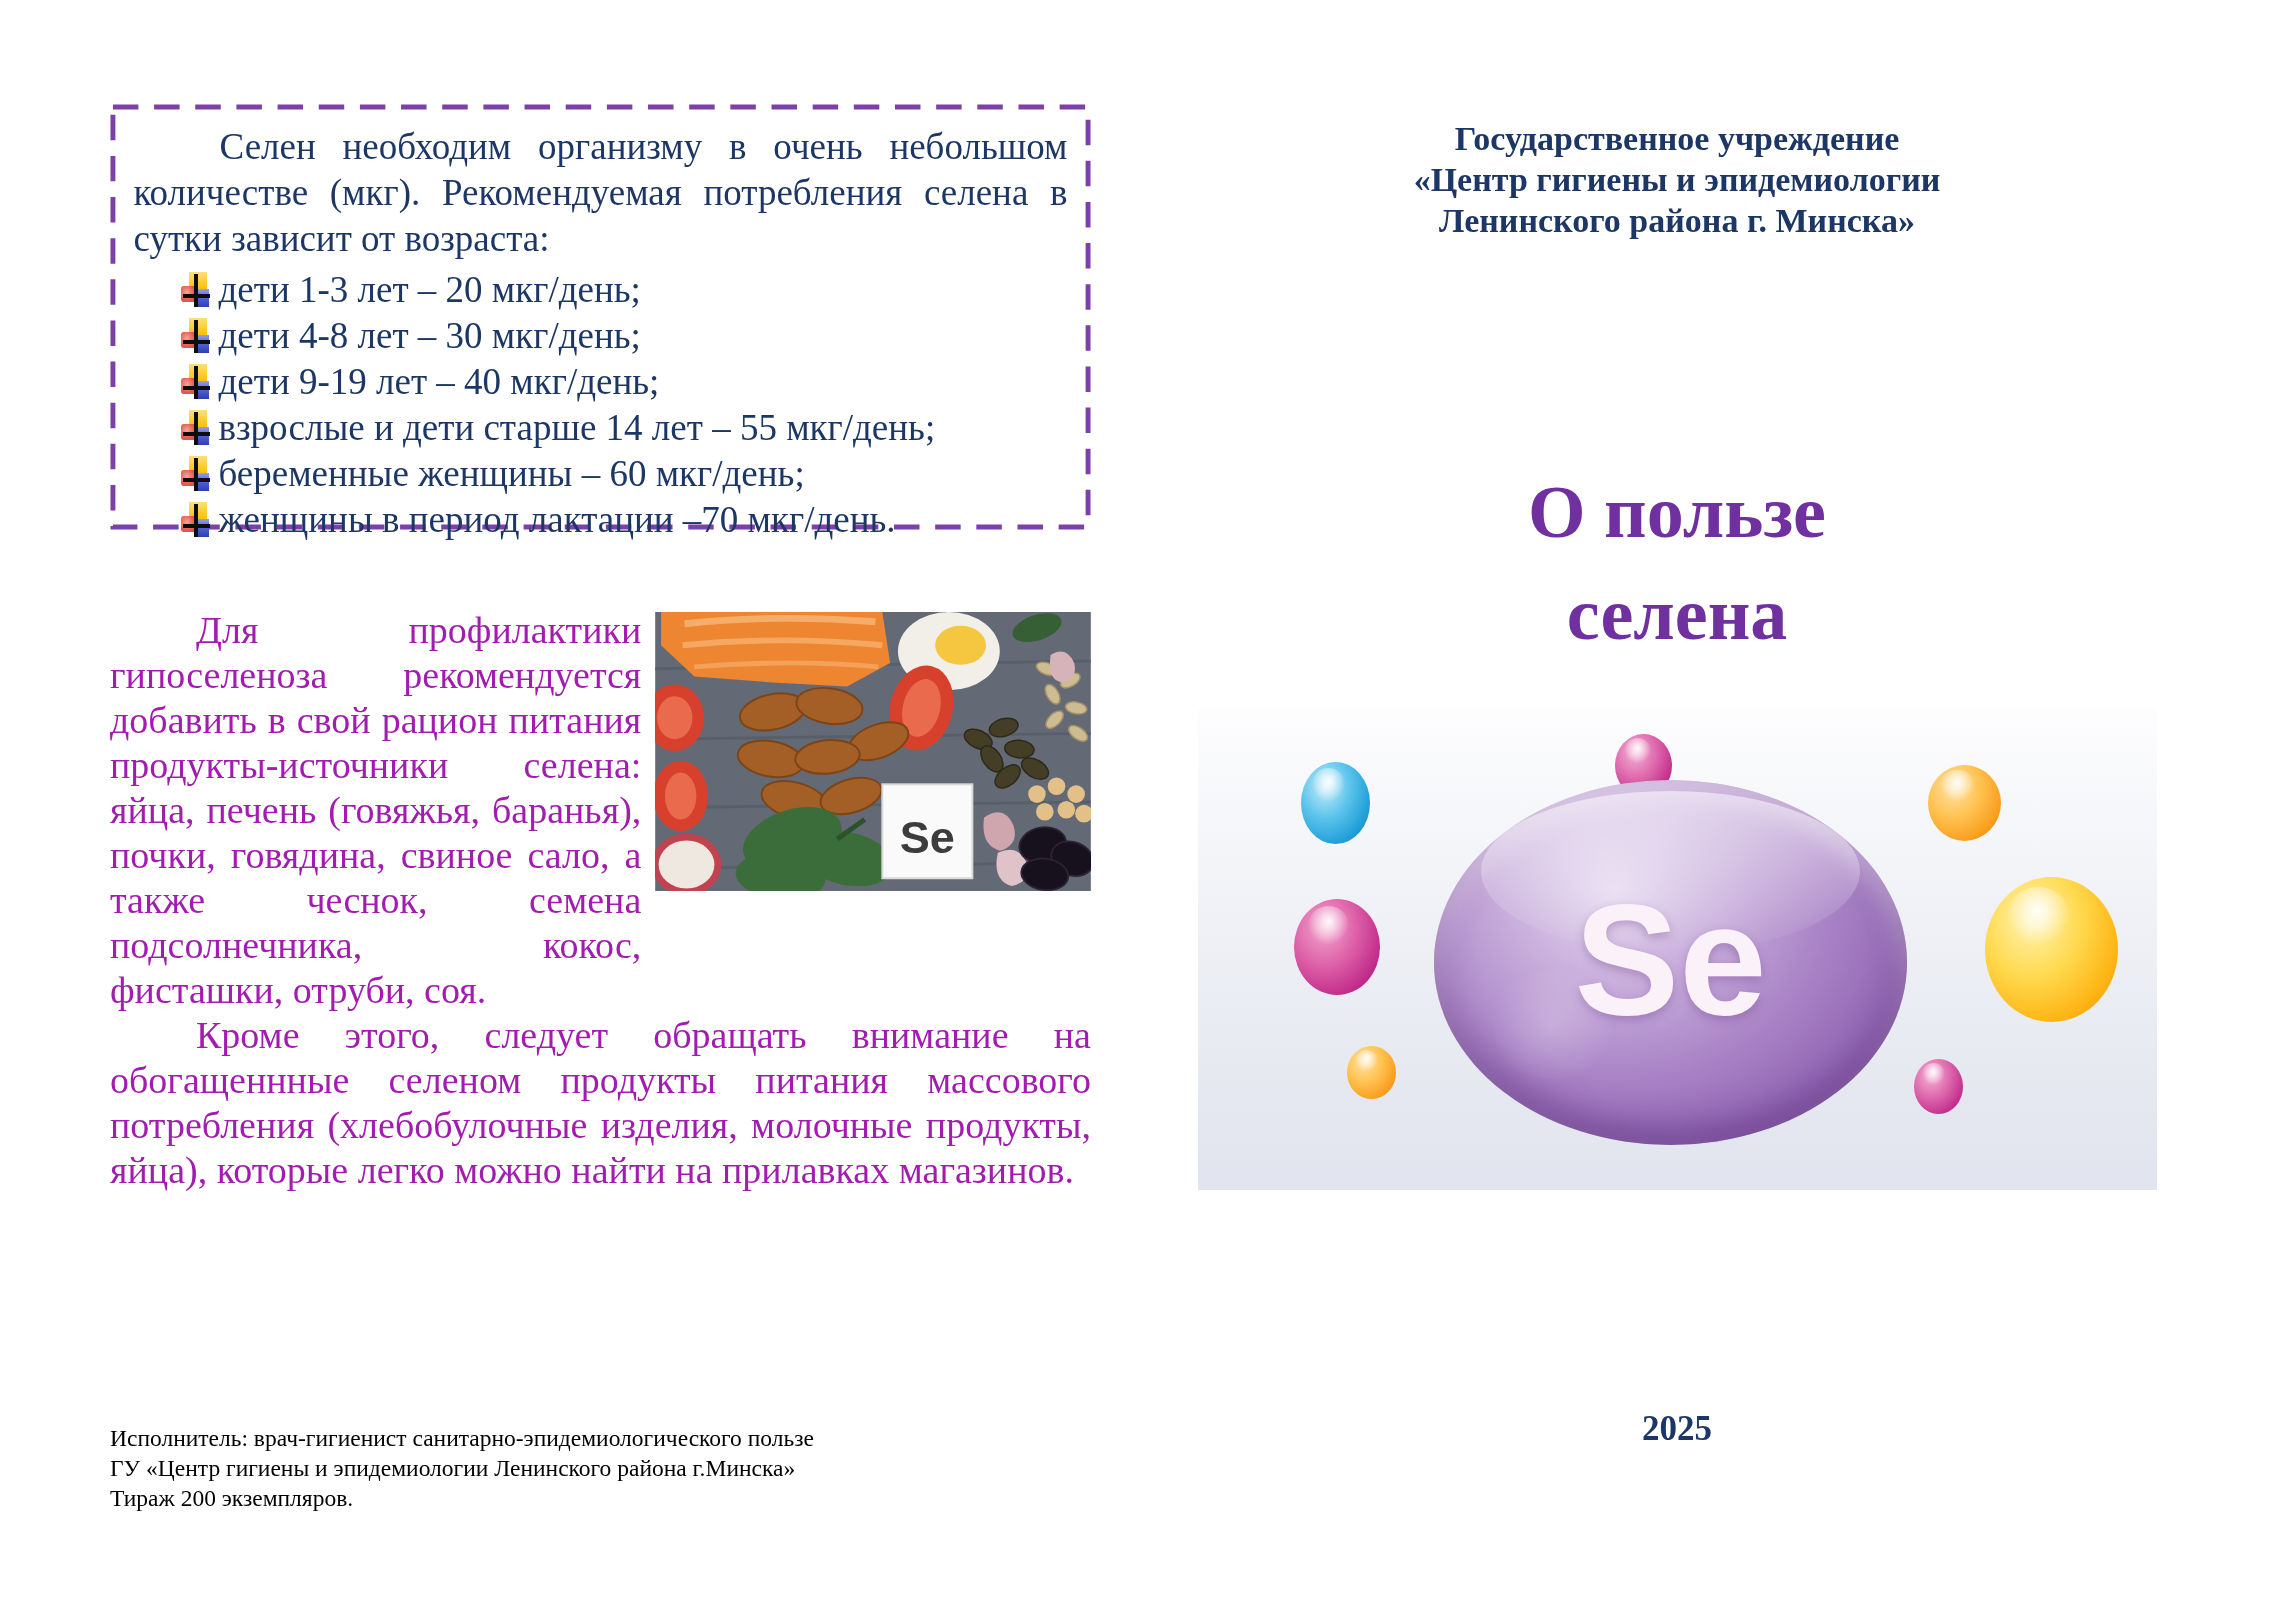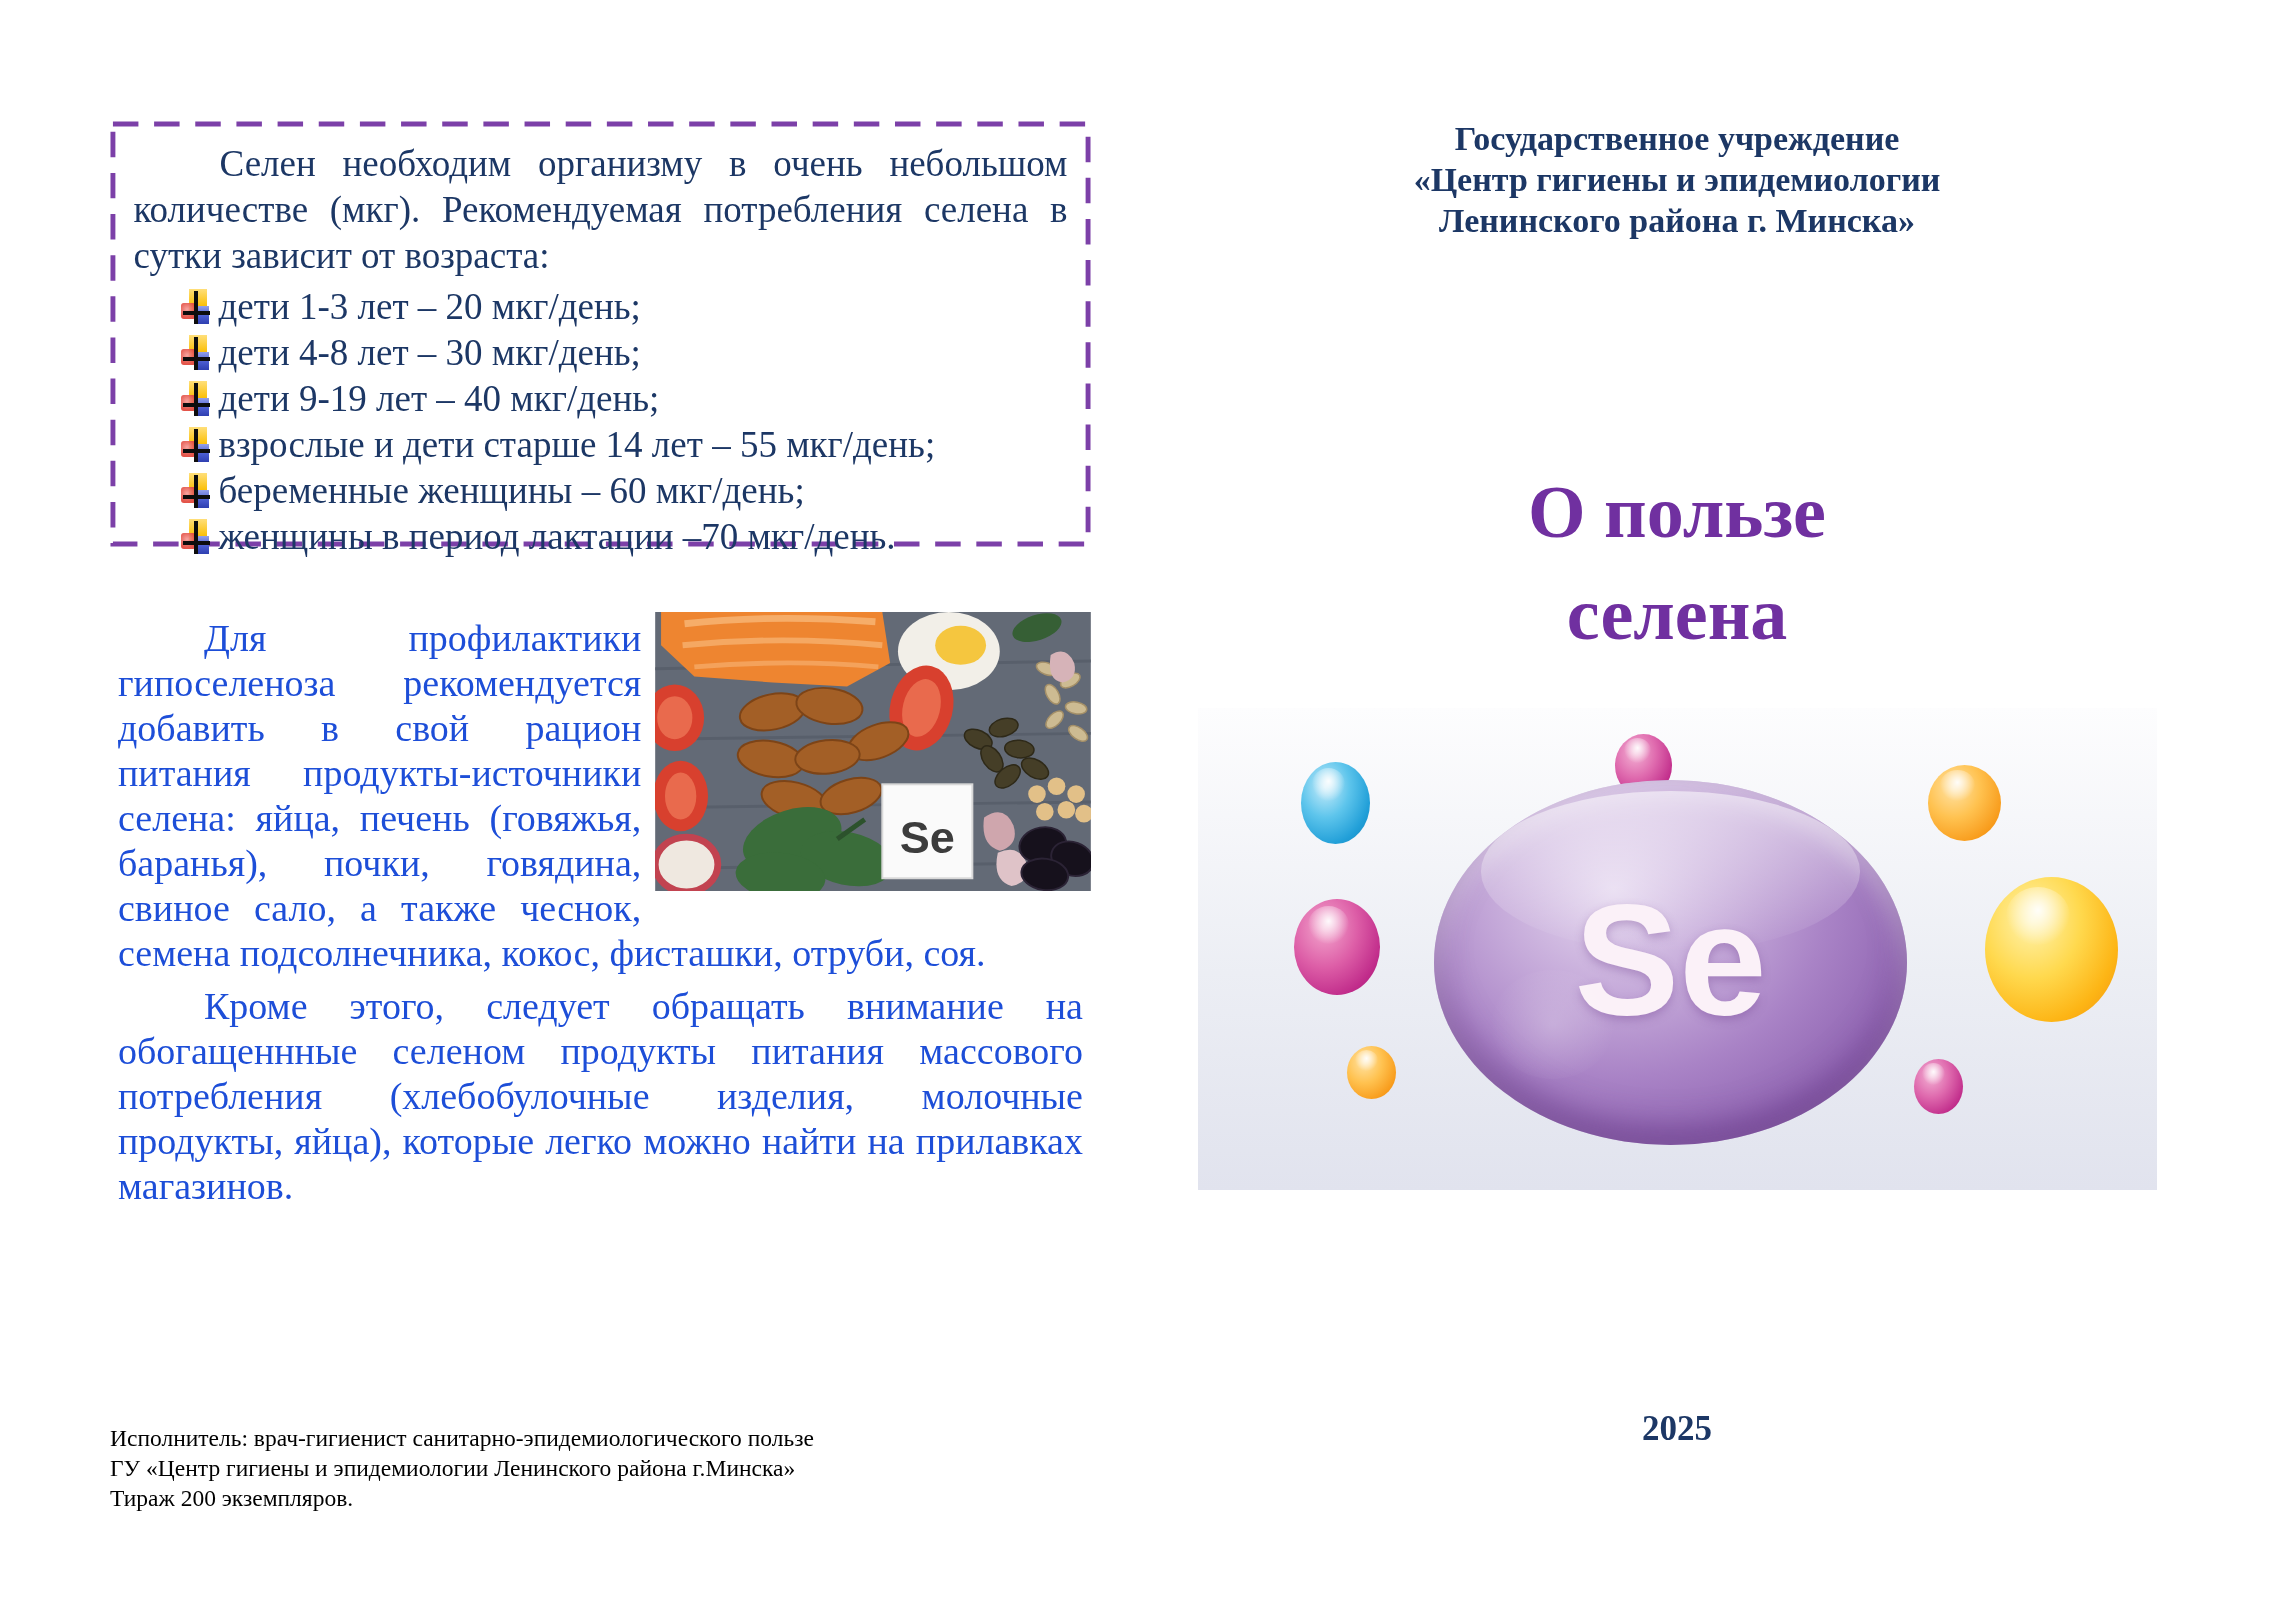--- a/index.html
+++ b/index.html
@@ -2,21 +2,21 @@
 <html><head>
 <meta charset="utf-8">
 <style>
   html,body{margin:0;padding:0;background:#888;}
   .page{
     position:relative;width:2293px;height:1621px;background:#ffffff;
     font-family:"Liberation Serif",serif;color:#1c3765;overflow:hidden;
   }
   
   .dashed-box{
-    position:absolute;left:110px;top:121px;width:981px;height:426px;
+    position:absolute;left:110px;top:104px;width:981px;height:426px;
     box-sizing:border-box;padding:19.6px 23.5px 0 23.5px;
   }
   .dashed-box svg.frame{position:absolute;left:0;top:0;width:100%;height:100%;}
   .intro{
     position:relative;font-size:37px;line-height:46px;text-align:justify;
     text-indent:86px;margin:0;color:#1c3765;
   }
   .bullet-list{position:relative;margin-top:5.9px;}
   .li-row{
     display:flex;align-items:flex-start;gap:9px;padding-left:47px;
@@ -30,21 +30,21 @@
   .bullet .bb{position:absolute;left:13.7px;top:16.7px;width:14.7px;height:17.6px;
     background:linear-gradient(180deg,#93a0ea 0%,#4a5cd0 55%,#2e3fb0 100%);}
   .bullet .bv{position:absolute;left:13.7px;top:2px;width:3.9px;height:33px;background:#0d0d0d;}
   .bullet .bh{position:absolute;left:2px;top:21.6px;width:27.4px;height:3.9px;background:#0d0d0d;}
 
   .middle{position:absolute;left:110px;top:608px;width:981px;}
   .food-float{float:right;width:436px;height:319px;margin:3.9px 0 0 13.7px;}
   .food-img{display:block;width:436px;height:279px;}
   .body-para{
     font-size:38px;line-height:45px;text-align:justify;text-indent:86px;
-    margin:8px;color:#1d4ed8;
+    margin:0;color:#a21caf;
   }
   .footer-left{
     position:absolute;left:110px;top:1423px;font-size:23.5px;line-height:30px;color:#000;
   }
   .footer-left div{white-space:nowrap;}
 
   
   .right-col{position:absolute;left:1187px;top:0;width:980px;text-align:center;}
   .org-header{position:absolute;left:0;top:118px;width:100%;
     font-size:34px;line-height:41px;font-weight:bold;color:#1c3765;}

